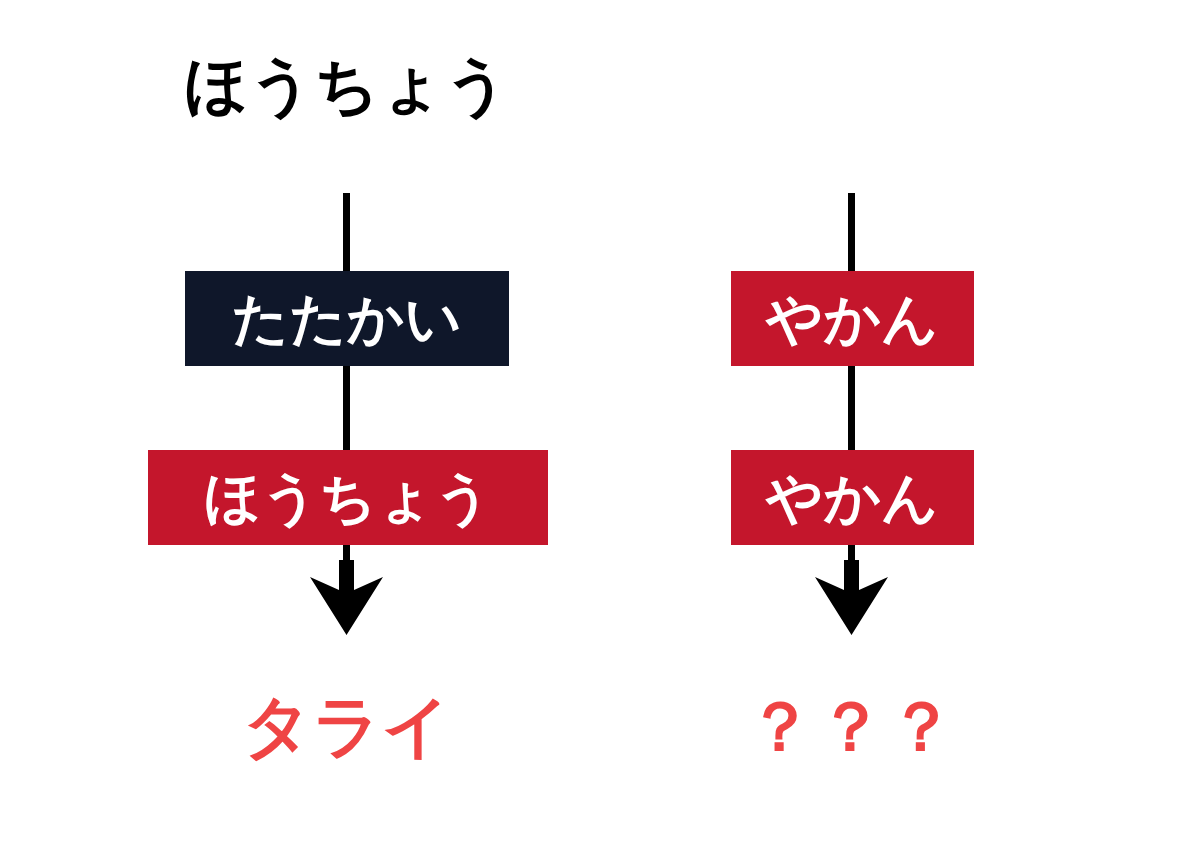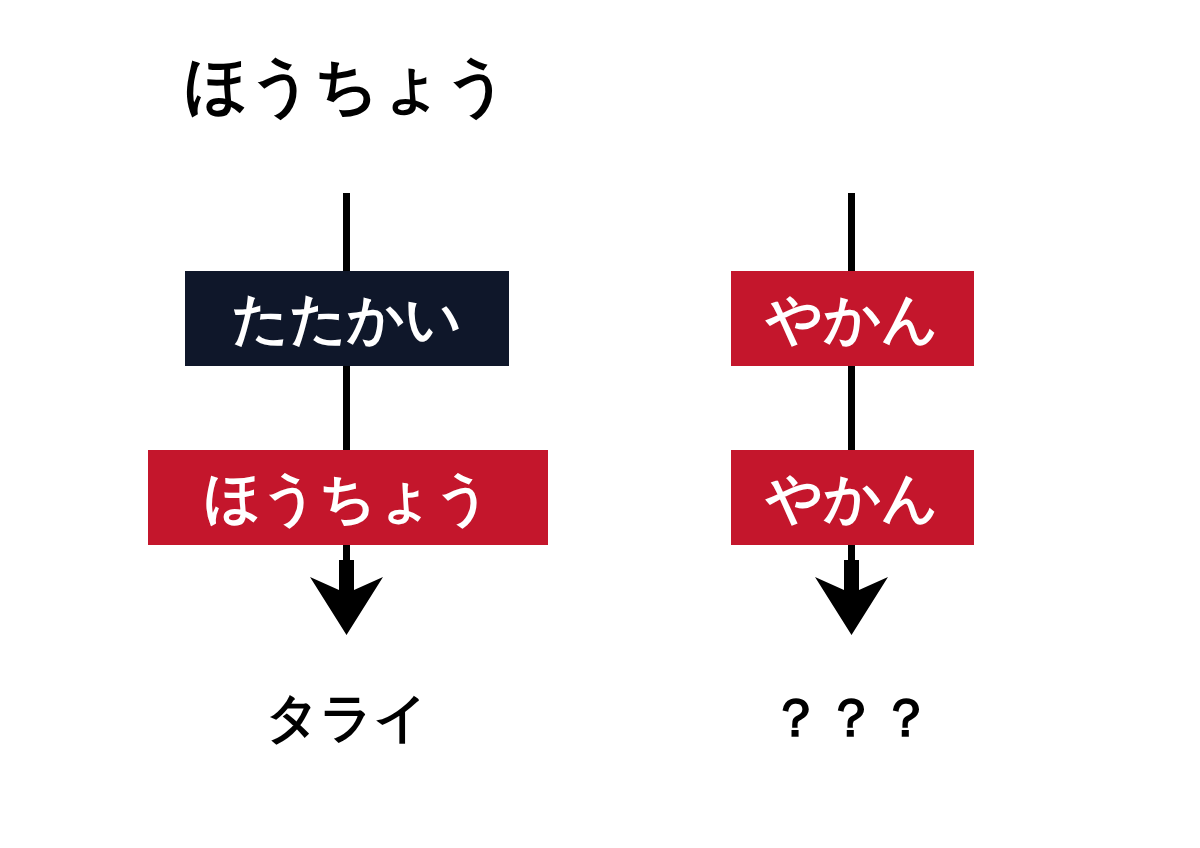--- a/index.html
+++ b/index.html
@@ -84,25 +84,25 @@
   .left .chip-2 { left: 101px; width: 400px; }
   .right .chip-1 { left: 179px; width: 243px; }
   .right .chip-2 { left: 179px; width: 243px; }
 
   .result {
     position: absolute;
     top: 686px;
     left: 0;
     width: 600px;
     text-align: center;
-    font-size: 53px;
+    font-size: 68px;
     font-weight: 700;
     line-height: 1.2;
     white-space: nowrap;
-    color: #000000;
+    color: #ef4444;
   }
   .result.unknown { letter-spacing: 0.04em; }
 </style>
 </head>
 <body style="background: rgb(255, 255, 255);">
 
 <div class="stage">
 
   <div class="column left">
 

